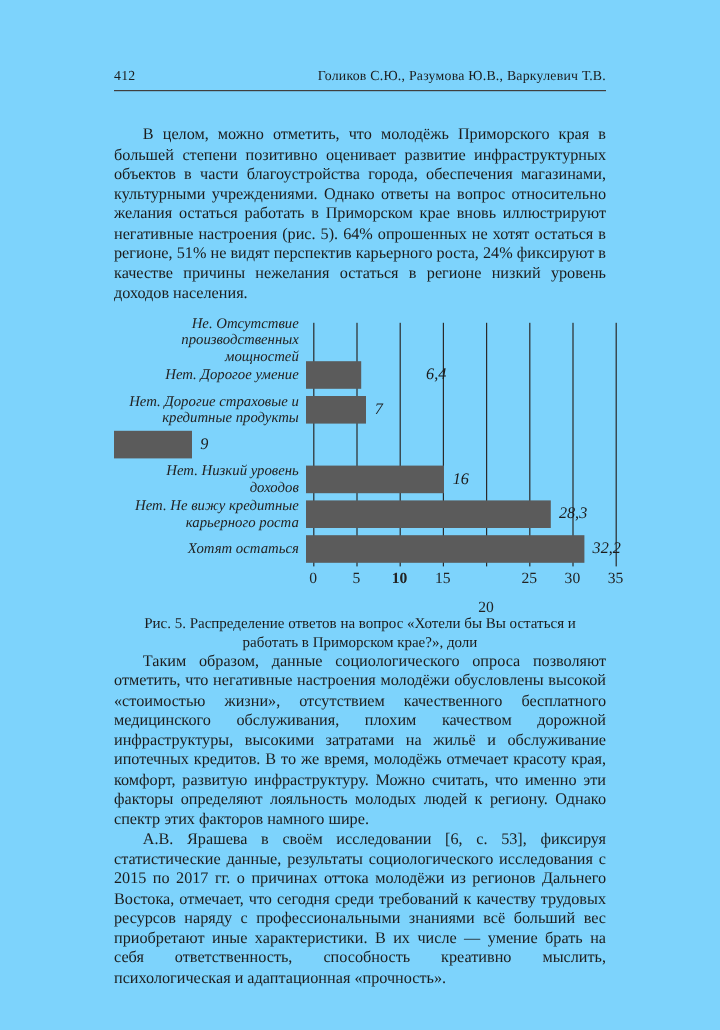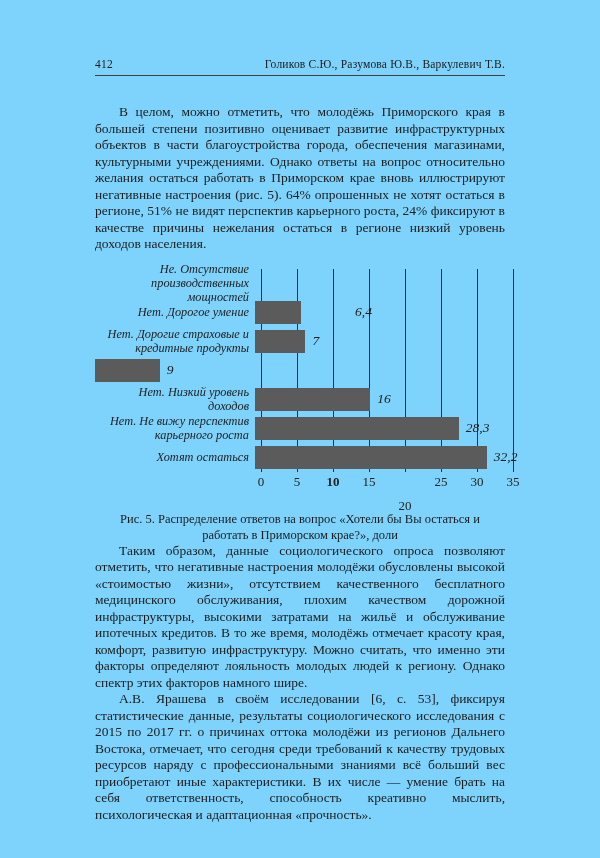--- a/index.html
+++ b/index.html
@@ -115,21 +115,21 @@
             </div>
           </div>
           <div class="chart-row">
             <div class="chart-cat">Нет. Низкий уровень доходов</div>
             <div class="chart-track">
               <div class="chart-bar" style="width: 45.7143%; background: rgb(91, 91, 91);"></div>
               <div class="chart-val" style="left: calc(45.7143% + 7px);">16</div>
             </div>
           </div>
           <div class="chart-row">
-            <div class="chart-cat">Нет. Не вижу перспектив карьерного роста</div>
+            <div class="chart-cat">Нет. Не вижу кредитные карьерного роста</div>
             <div class="chart-track">
               <div class="chart-bar" style="width: 80.8571%; background: rgb(91, 91, 91);"></div>
               <div class="chart-val" style="left: calc(80.8571% + 7px);">28,3</div>
             </div>
           </div>
           <div class="chart-row">
             <div class="chart-cat">Хотят остаться</div>
             <div class="chart-track">
               <div class="chart-bar" style="width: 92%; background: rgb(91, 91, 91);"></div>
               <div class="chart-val" style="left: calc(92% + 7px);">32,2</div>

